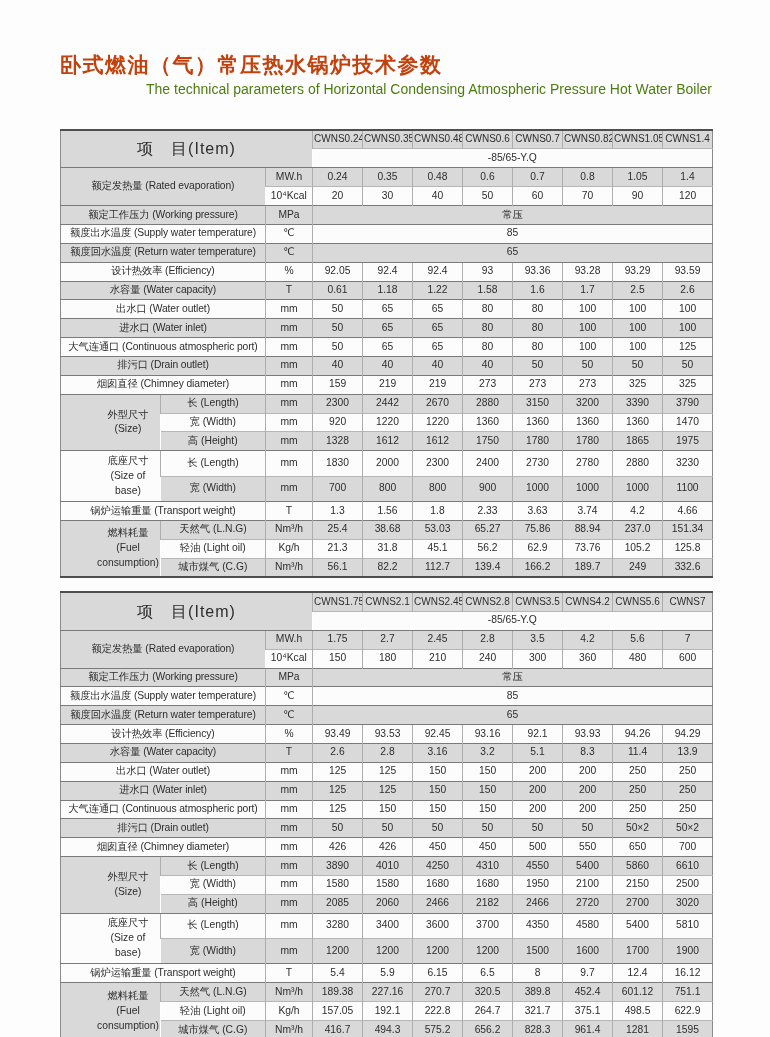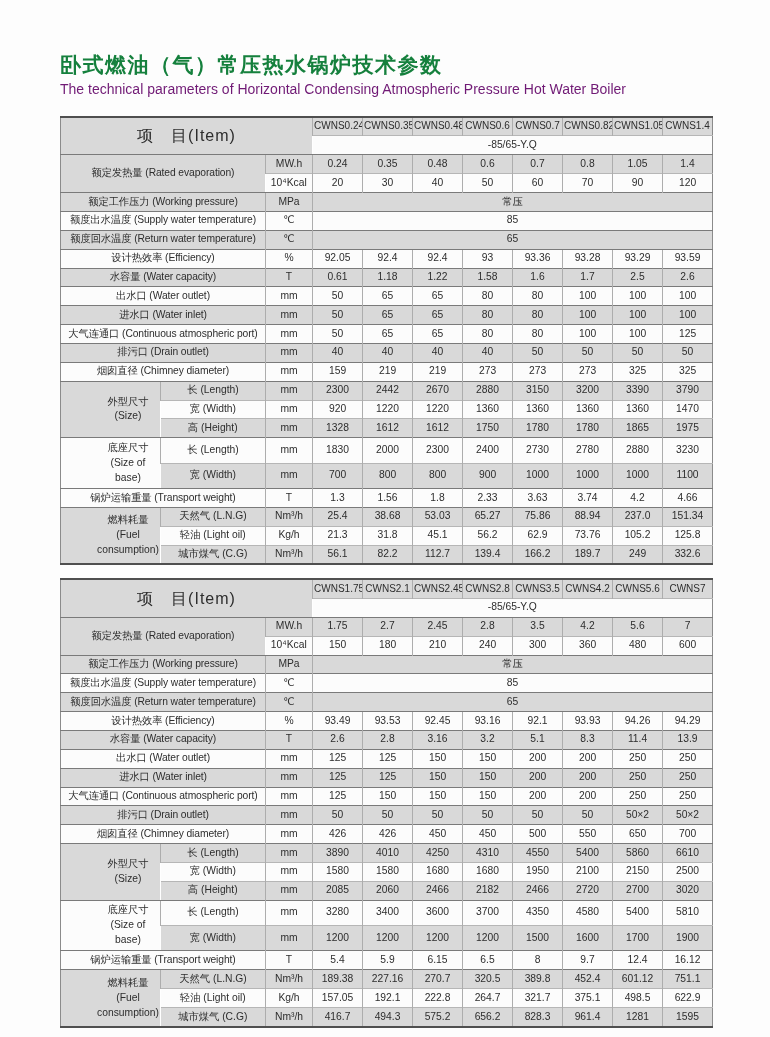--- a/index.html
+++ b/index.html
@@ -3,24 +3,24 @@
 <meta charset="utf-8">
 <style>
   html,body{margin:0;padding:0;}
   body{
     width:770px;height:1037px;background:#fdfdfd;
     font-family:"Liberation Sans","DejaVu Sans",sans-serif;
     color:#2e2e2e;overflow:hidden;
   }
   .page{padding:52px 58px 0 60px;}
   .title-cn{
-    color:#15803d;font-size:21px;font-weight:bold;letter-spacing:1.5px;
+    color:#c2410c;font-size:21px;font-weight:bold;letter-spacing:1.5px;
     margin:0 0 4px 0;line-height:1.2;
   }
-  .title-en{color:#701a75;font-size:14px;margin:0 0 18px 0;line-height:1.2;}
+  .title-en{color:#4d7c0f;font-size:14px;margin:0 0 31px 0;line-height:1.2;text-align:right;}
   .spec-table{
     border-collapse:collapse;width:652px;table-layout:fixed;
     font-size:10.3px;color:#2d2d2d;background:#fff;
     border:1px solid #8b8b8b;border-top:2px solid #4f4f4f;border-bottom:2px solid #4f4f4f;
   }
   .spec-table + .spec-table, .tbl-gap{margin-top:13px;}
   .spec-table td{
     border-left:1px solid #adadad;border-top:1px solid #b6b6b6;
     text-align:center;vertical-align:middle;padding:2.5px 1px;line-height:1.25;
     overflow:hidden;white-space:nowrap;

